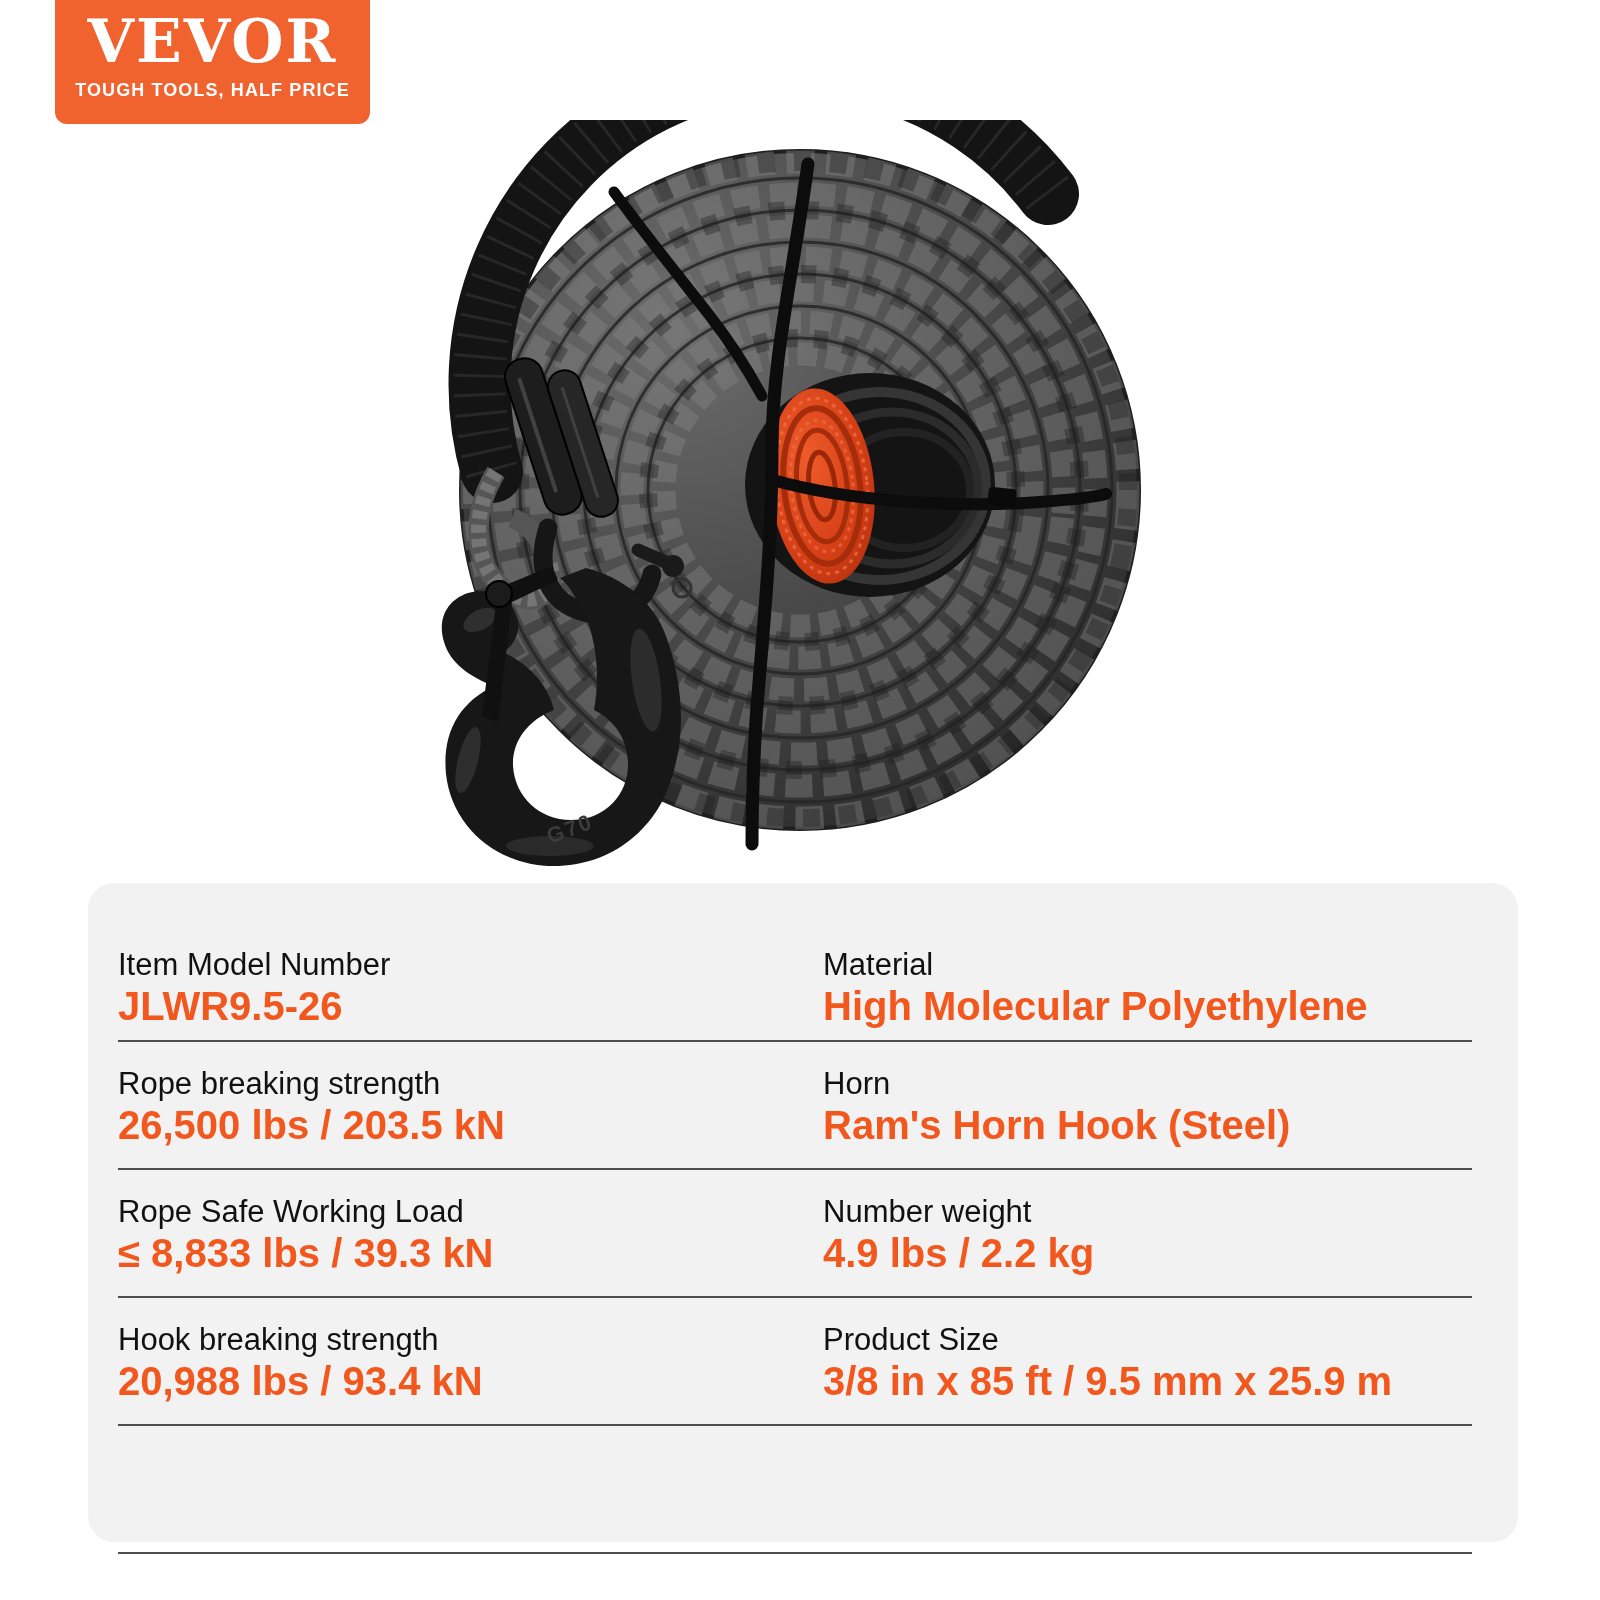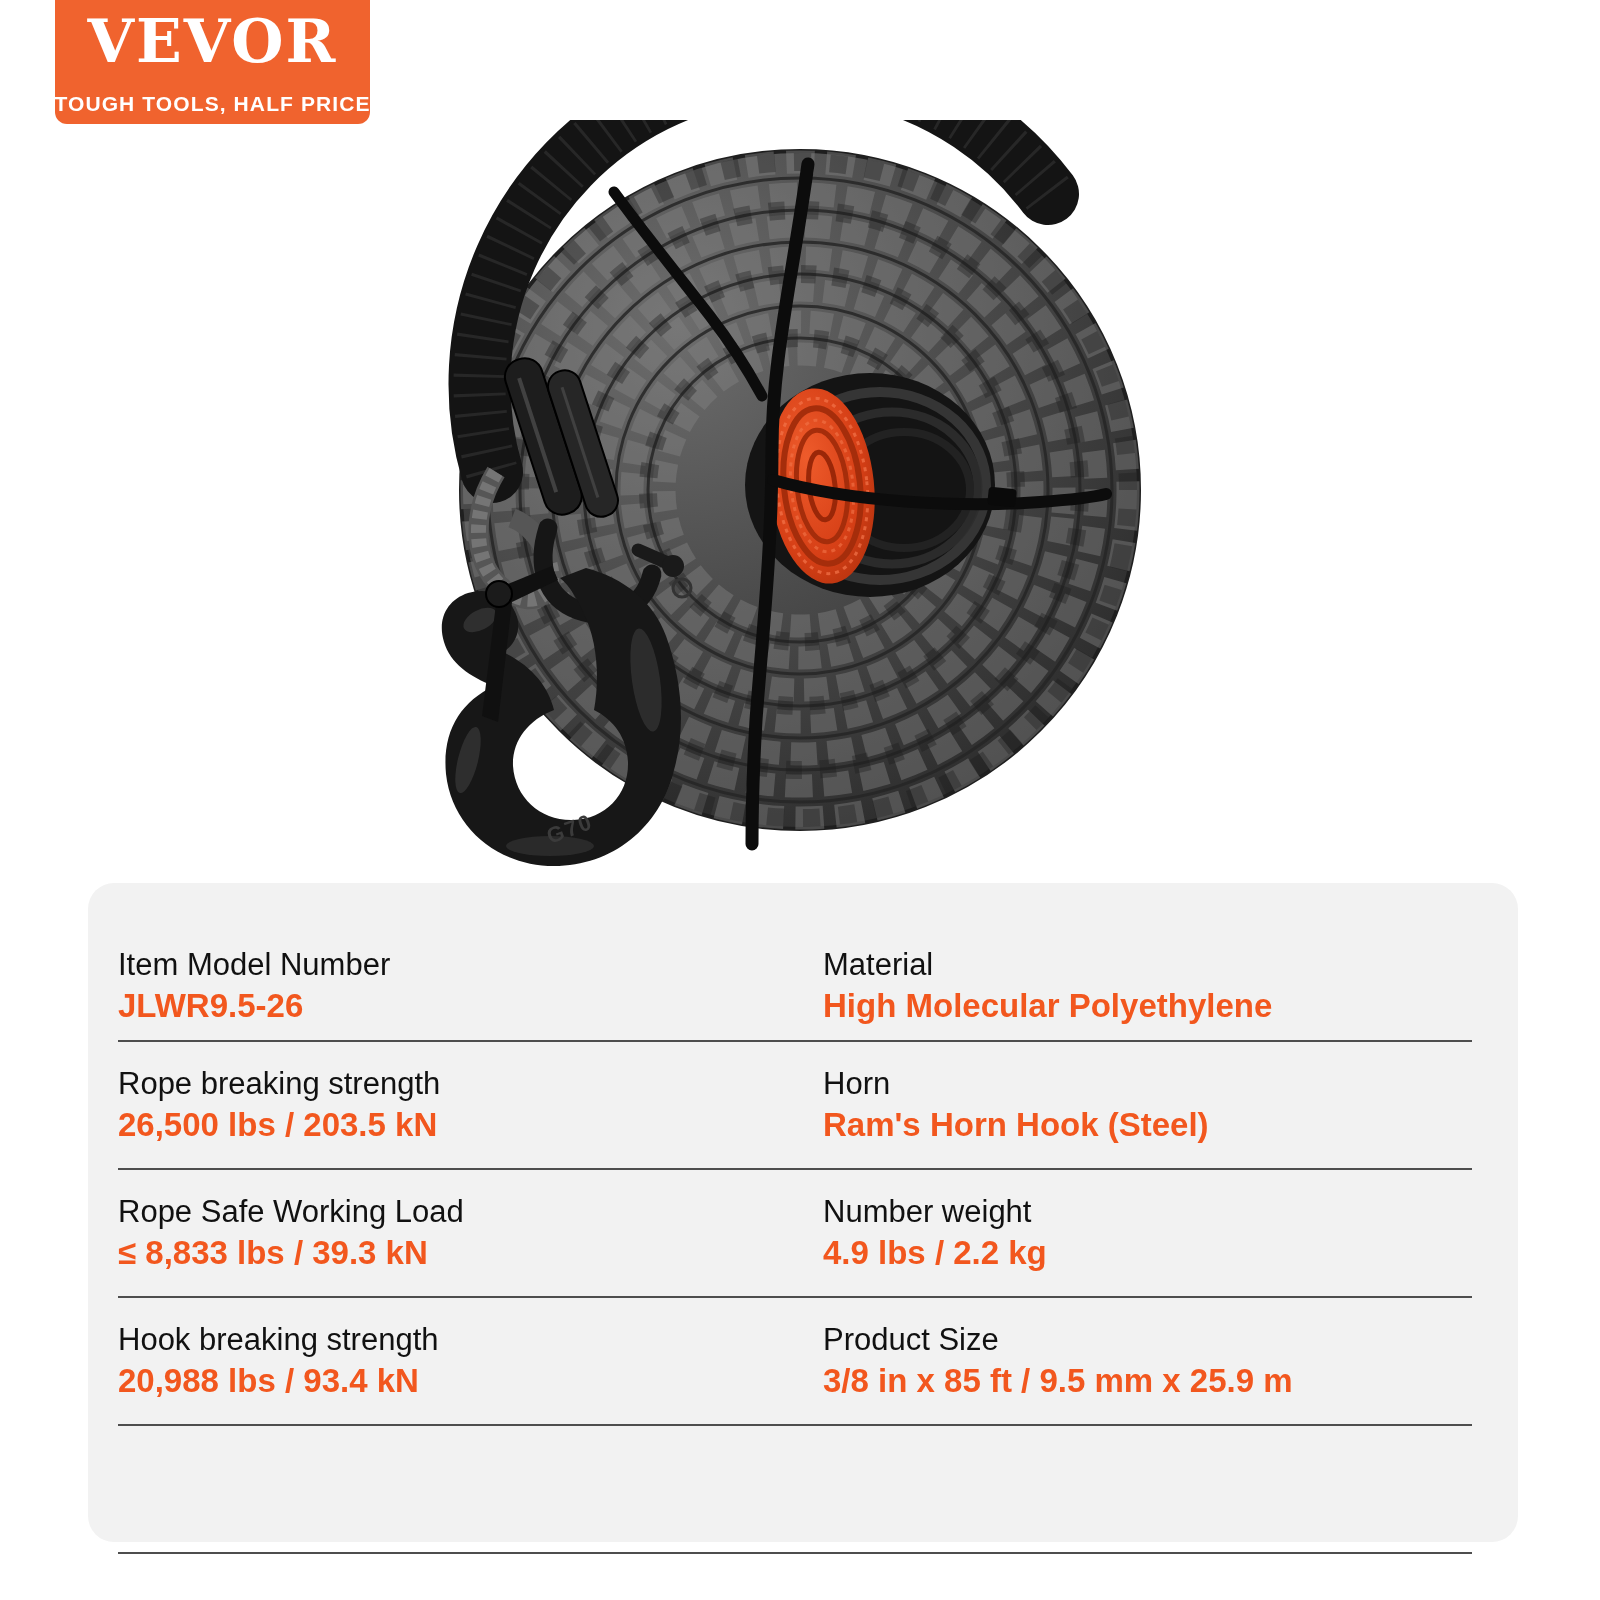--- a/index.html
+++ b/index.html
@@ -12,40 +12,40 @@
     position:absolute;left:55px;top:0;width:315px;height:124px;
     background:#F0632E;border-radius:0 0 12px 12px;
     display:flex;flex-direction:column;align-items:center;justify-content:flex-start;
     padding-top:10px;box-sizing:border-box;
   }
   .logo-word{
     font-family:"DejaVu Serif", serif;font-weight:800;font-size:60px;line-height:62px;
     color:#ffffff;letter-spacing:2px;
   }
   .logo-tag{
-    font-size:21px;font-weight:700;color:#ffffff;letter-spacing:1.1px;margin-top:20px;
+    font-size:18px;font-weight:700;color:#ffffff;letter-spacing:1.1px;margin-top:8px;
     white-space:nowrap;
   }
   
   .product{position:absolute;left:400px;top:120px;width:800px;height:770px;}
   
   .spec-panel{
     position:absolute;left:88px;top:883px;width:1430px;height:659px;
     background:#F2F2F2;border-radius:26px;box-sizing:border-box;
     padding:48px 46px 0 30px;
   }
   .spec-row{
     height:128px;display:flex;border-bottom:2px solid #4E4E4E;box-sizing:border-box;
   }
   .spec-row.first{height:111px;}
   .cell{display:flex;flex-direction:column;justify-content:center;gap:2px;}
   .cell.left{width:705px;flex:none;}
   .cell.right{flex:1;}
   .spec-label{font-size:31px;line-height:38px;color:#111111;}
-  .spec-value{font-size:33px;line-height:40px;font-weight:700;color:#F2571E;}
+  .spec-value{font-size:40px;line-height:40px;font-weight:700;color:#F2571E;}
 </style>
 </head>
 <body>
 
 <div class="canvas">
 
   <div class="logo">
     <div class="logo-word">VEVOR</div>
     <div class="logo-tag">TOUGH TOOLS, HALF PRICE</div>
   </div>

